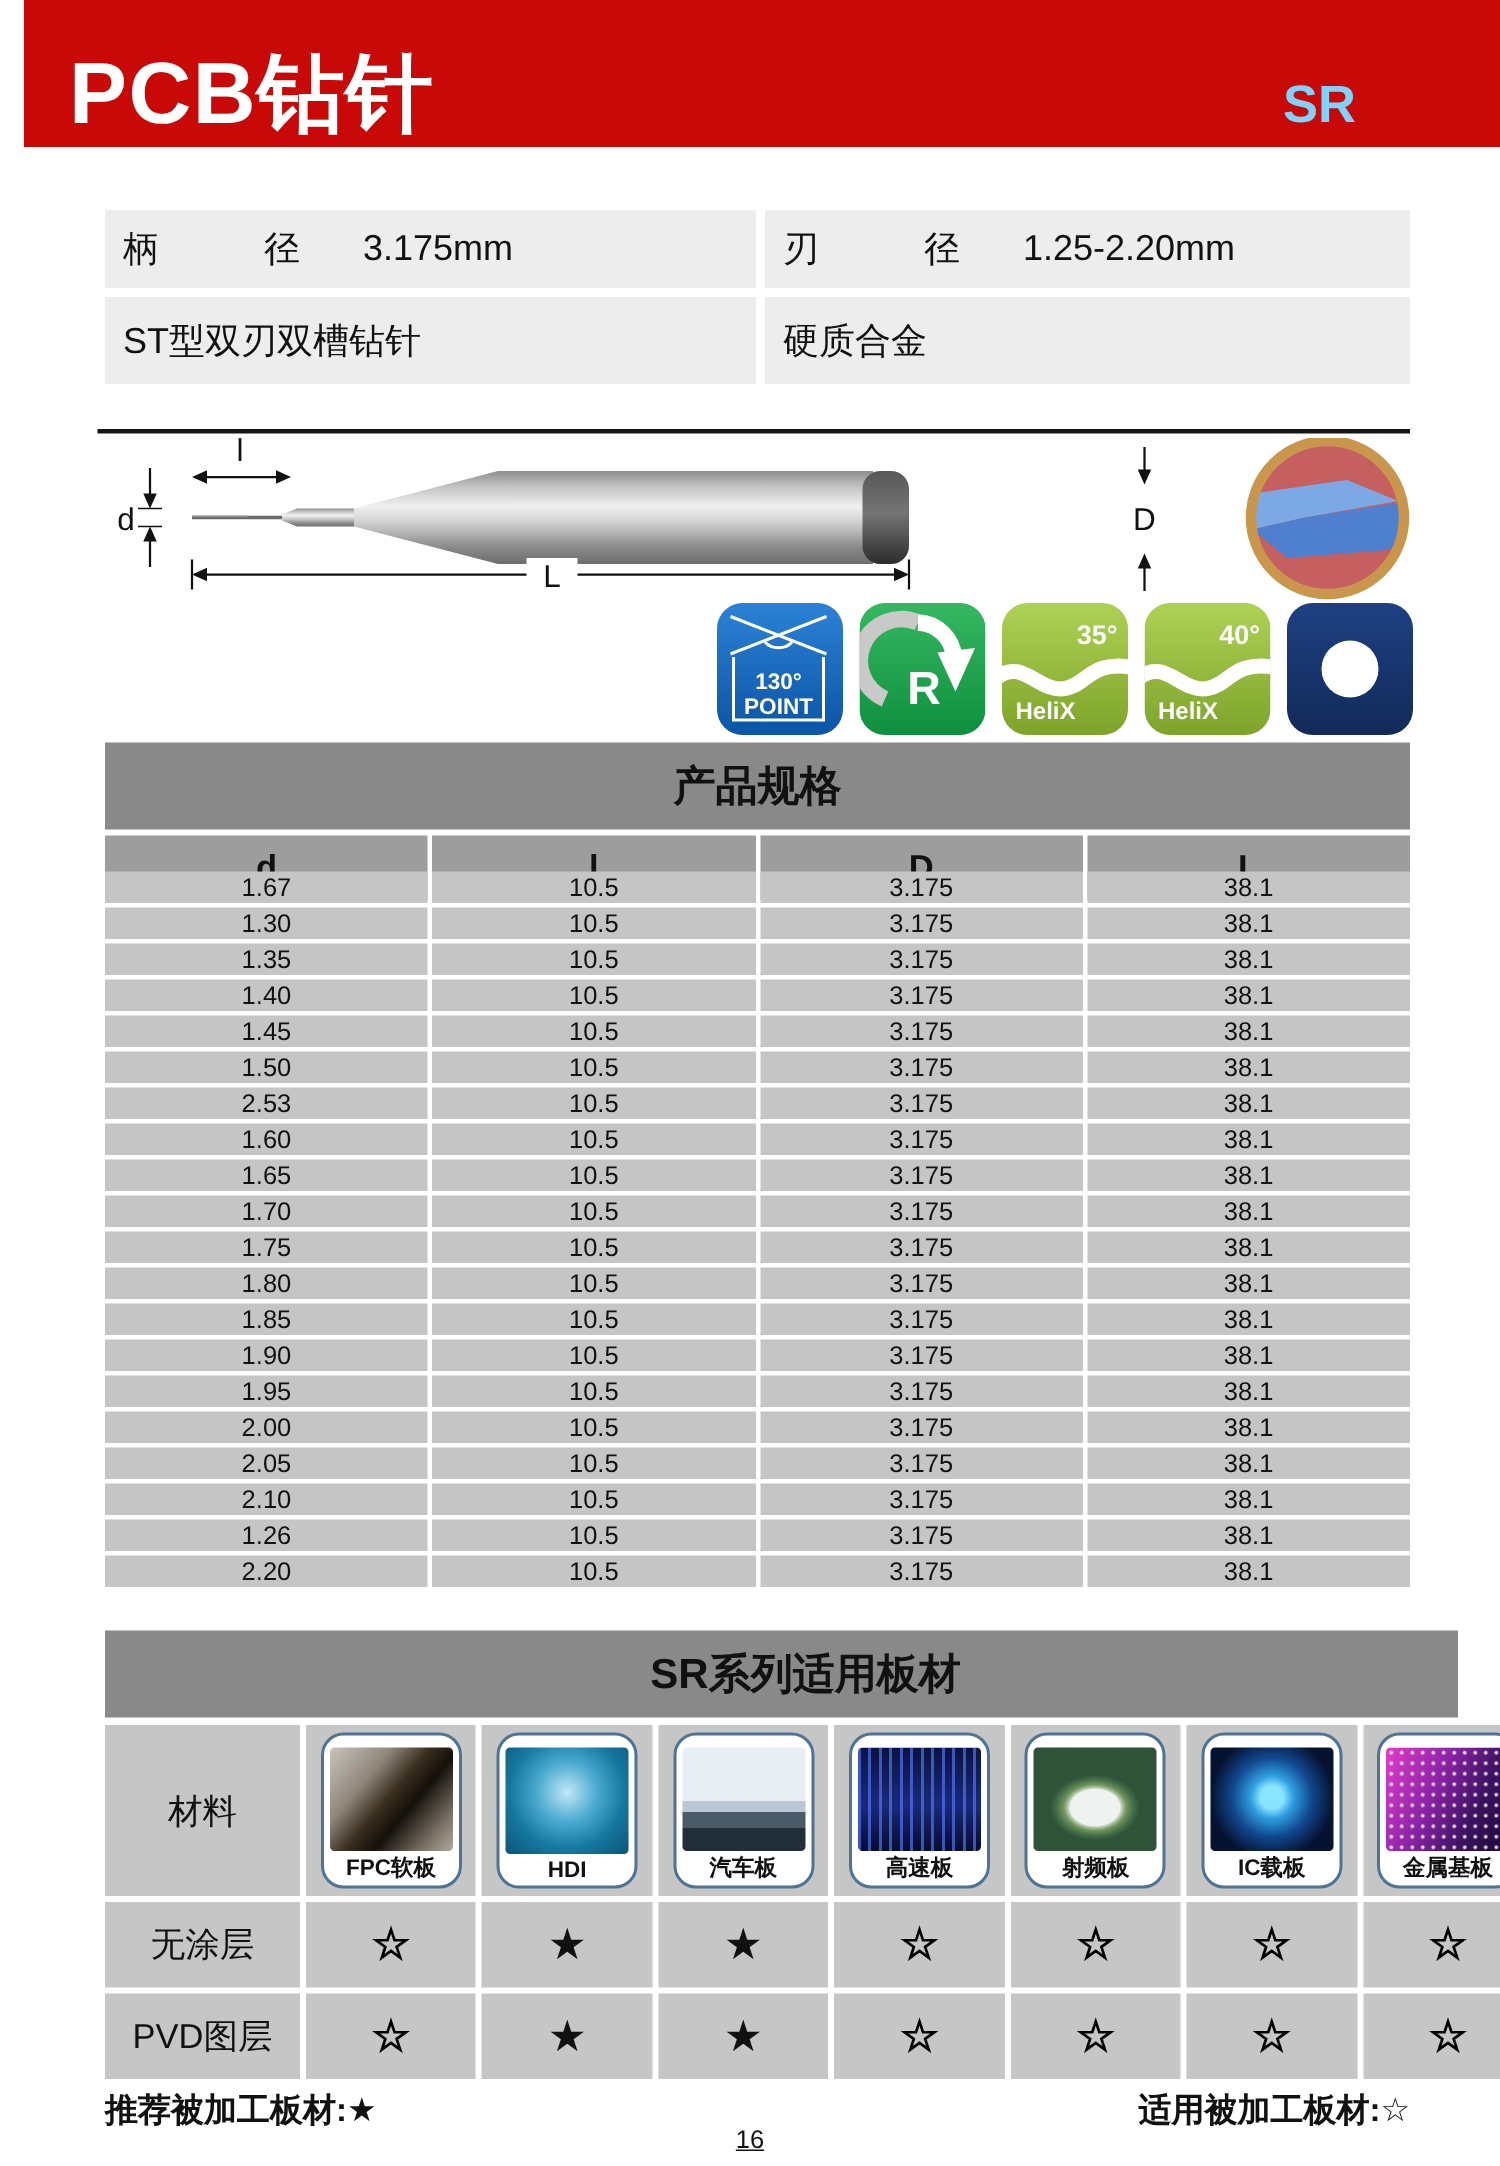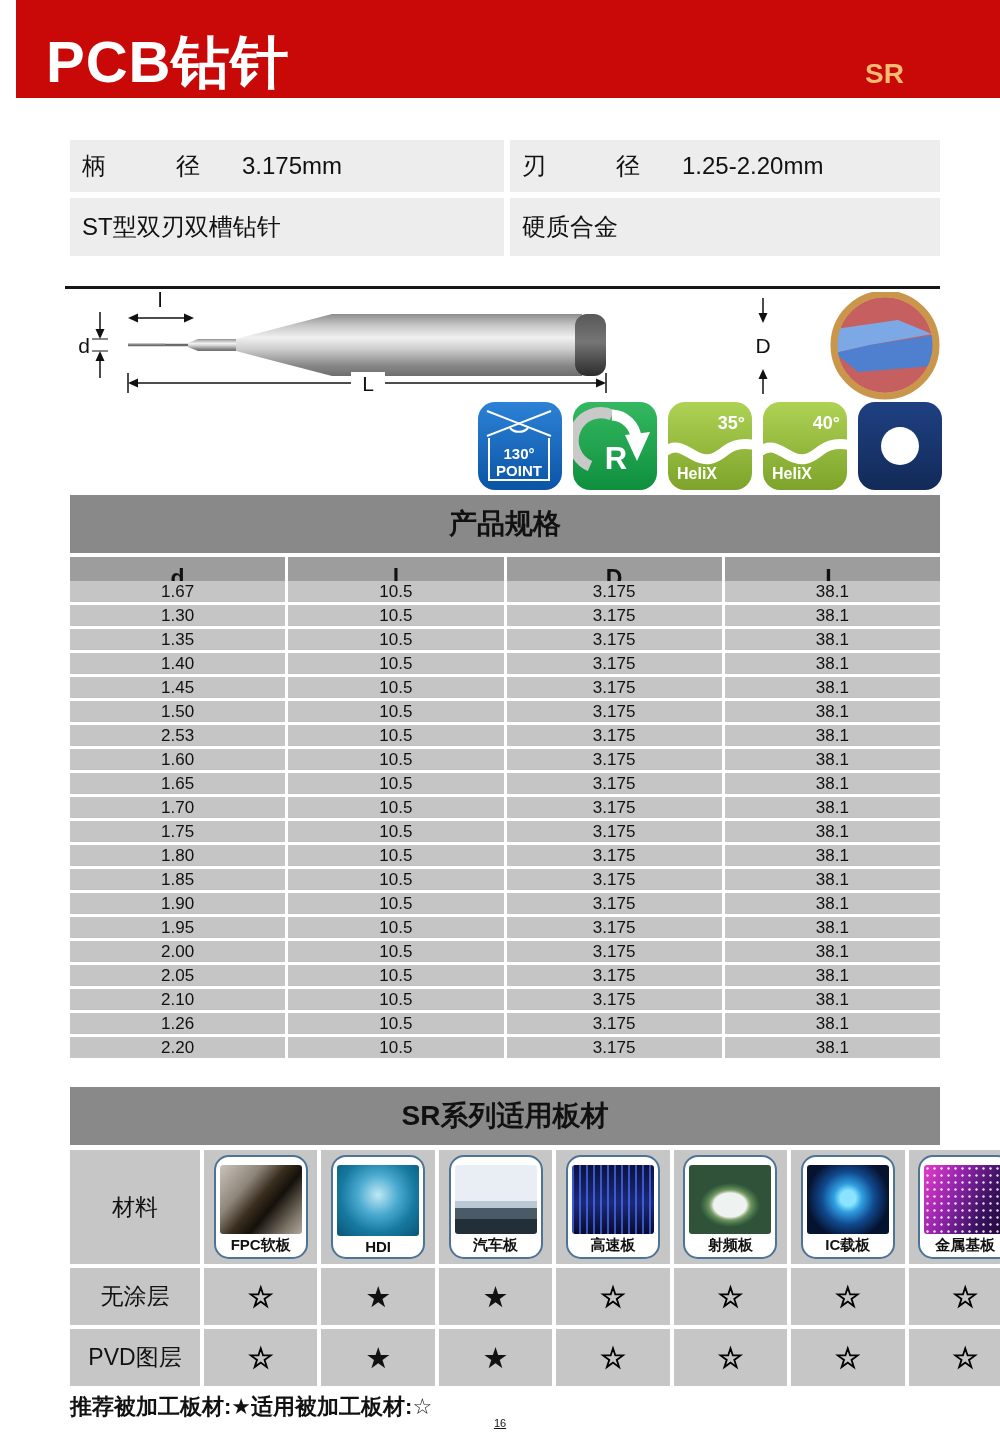--- a/index.html
+++ b/index.html
@@ -2,21 +2,21 @@
 <html><head>
 <meta charset="utf-8">
 <style>
   html,body{margin:0;padding:0;background:#fff;}
   .page{position:relative;width:1000px;height:1444px;background:#fff;overflow:hidden;
         font-family:"Liberation Sans","DejaVu Sans",sans-serif;color:#111;}
 
   
   .banner{position:absolute;left:16px;top:0;width:1000px;height:98px;background:#c90808;}
   .banner h1{margin:0;position:absolute;left:30px;bottom:-4px;font-size:58px;font-weight:bold;color:#fff;letter-spacing:1px;}
-  .series{position:absolute;right:112px;bottom:8px;font-size:28px;font-weight:bold;color:#fdba74;}
+  .series{position:absolute;right:112px;bottom:8px;font-size:35px;font-weight:bold;color:#7dd3fc;}
 
   
   .specs{position:absolute;left:70px;top:140px;width:870px;display:grid;
          grid-template-columns:434px 430px;grid-template-rows:52px 58px;gap:6px;}
   .spec-box{background:#ededed;display:flex;align-items:center;font-size:24px;padding-left:12px;box-sizing:border-box;}
   .pair{display:inline-flex;width:118px;justify-content:space-between;}
   .spec-val{margin-left:42px;}
 
   .divider{position:absolute;left:65px;top:286px;width:875px;height:3px;background:#161616;}
 
@@ -27,21 +27,21 @@
   
   .badges{position:absolute;left:478px;top:402px;display:flex;gap:11px;}
   .badges svg{display:block;}
   .badges text{font-family:"Liberation Sans","DejaVu Sans",sans-serif;font-weight:bold;fill:#fff;}
 
   
   .section-bar{position:absolute;left:70px;width:870px;height:58px;background:#898989;
                display:flex;align-items:center;justify-content:center;
                font-size:28px;font-weight:bold;color:#111;}
   .bar-spec{top:495px;}
-  .bar-mat{top:1087px;}
+  .bar-mat{top:1087px;padding-left:32px;}
 
   
   .spec-grid{position:absolute;left:70px;top:557px;width:870px;display:grid;
              grid-template-columns:repeat(4,1fr);grid-auto-rows:21px;gap:3px;background:#fff;}
   .sth{background:#9d9d9d;height:43px;display:flex;align-items:center;justify-content:center;
        font-size:23px;font-weight:bold;}
   .std{background:#c5c5c5;display:flex;align-items:center;justify-content:center;
        font-size:17px;line-height:21px;}
 
   
@@ -63,23 +63,23 @@
   .p2{background:linear-gradient(#e8eef4 0 52%,#b9c8d4 52% 62%,#4a5a66 62% 78%,#222e38 78% 100%);}
   .p3{background:repeating-linear-gradient(90deg,rgba(86,120,255,.65) 0 2px,rgba(10,18,62,0) 2px 7px),
        linear-gradient(#0b1240,#1a2a7a 55%,#070b2e);}
   .p4{background:radial-gradient(ellipse 30px 22px at 50% 58%,#eef2f0 0 55%,#b9c9b0 60%,#6f955c 70%,#45704a 85%,#2f5238 100%);}
   .p5{background:radial-gradient(circle at 50% 48%,#8ae4ff 0 14%,#2f9fe0 26%,#114a90 48%,#051330 75%);}
   .p6{background:radial-gradient(circle,rgba(255,255,255,.85) 0.8px,rgba(0,0,0,0) 1.6px),
        linear-gradient(115deg,#e23cc8 0%,#8e24a8 38%,#3c1260 70%,#1b0733 100%);background-size:7px 7px,100% 100%;}
 
   
   .legend{position:absolute;left:70px;top:1392px;width:870px;display:flex;
-          justify-content:flex-start;font-size:22px;font-weight:600;}
+          justify-content:space-between;font-size:22px;font-weight:600;}
   .pageno{position:absolute;left:0;top:1417px;width:1000px;text-align:center;
-          font-size:11px;text-decoration:underline;}
+          font-size:17px;text-decoration:underline;}
 </style>
 </head>
 <body>
 
 <div class="page">
 
   <header class="banner">
     <h1>PCB钻针</h1>
     <div class="series">SR</div>
   </header>

